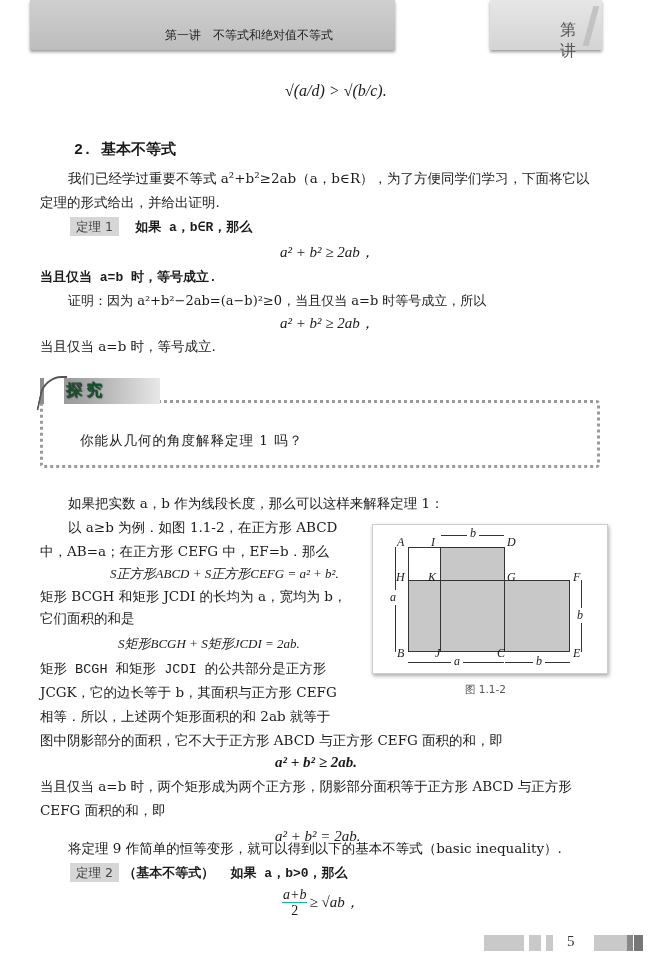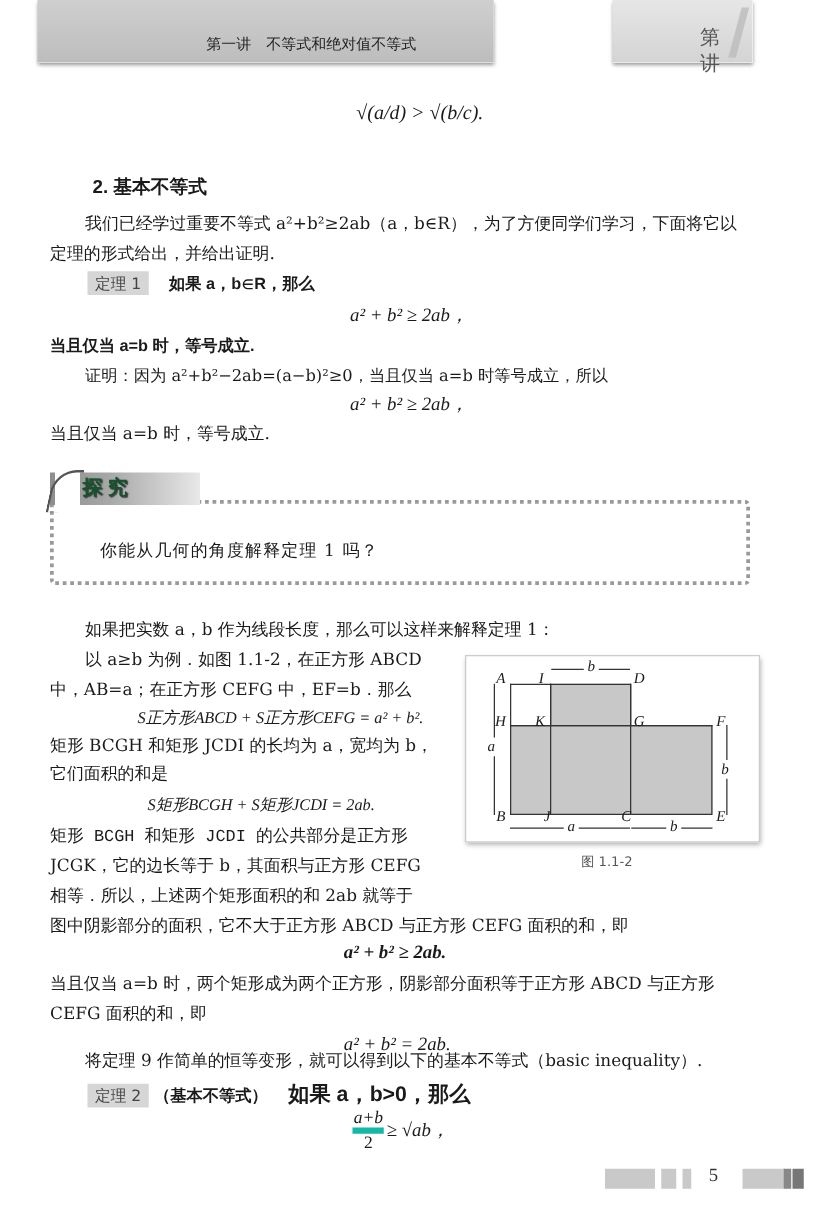--- a/index.html
+++ b/index.html
@@ -1,21 +1,21 @@
 <!DOCTYPE html>
 <html><head>
 <meta charset="utf-8">
 <style>
   * { box-sizing: border-box; margin: 0; padding: 0; }
   html, body { width: 650px; height: 970px; background: #ffffff; overflow: hidden; }
   body { position: relative; font-family: "DejaVu Serif", serif; color: #1a1a1a; font-size: 13.5px; }
   .abs { position: absolute; }
   .ital { font-style: italic; font-family: "Liberation Serif", serif; }
   .bold { font-weight: bold; }
-  .sans { font-family: Liberation Sans, sans-serif; }
+  .sans { font-family: Liberation Mono, monospace; }
   .math { font-family: "Liberation Serif", serif; font-size: 15px; }
 
   
   #header { left: 30px; top: 0; width: 365px; height: 50px;
     background: linear-gradient(180deg, #cfcfcf 0%, #bdbdbd 100%);
     box-shadow: 0 2px 3px #999; }
   #header-title { left: 135px; top: 27px; font-family: "DejaVu Sans", sans-serif; font-size: 12px; color: #222; }
   #header-right { left: 490px; top: 0; width: 112px; height: 50px;
     background: linear-gradient(180deg, #e6e6e6 0%, #d4d4d4 100%);
     box-shadow: 0 2px 3px #999; }
@@ -127,25 +127,25 @@
   <div class="fl" style="left:62px; top:121px;">J</div>
   <div class="fl" style="left:124px; top:121px;">C</div>
   <div class="fl" style="left:200px; top:121px;">E</div>
 </div>
 <div id="fig-caption" class="abs">图 1.1-2</div>
 
 <div class="abs line" style="left:68px; top:838px; top:840px;">将定理 9 作简单的恒等变形，就可以得到以下的基本不等式（basic inequality）.</div>
 <div class="abs line" style="left:70px; top:864px;">
   <span class="tag">定理 2</span>
   <span class="bold sans" style="font-size:13px;">（基本不等式）</span>
-  <span class="bold sans" style="margin-left:12px; font-size:17px;">如果 a，b&gt;0，那么</span>
+  <span class="bold sans" style="margin-left:12px; font-size:13px;">如果 a，b&gt;0，那么</span>
 </div>
 <div class="abs" style="left:282px; top:887px; display:flex; align-items:center;">
   <span style="display:inline-flex; flex-direction:column; align-items:center; font-family:'Liberation Serif',serif; font-size:14px;">
-    <span class="ital" style="border-bottom:5px solid #14b8a6; padding:0 1px; line-height:15px;">a+b</span>
+    <span class="ital" style="border-bottom:1px solid #14b8a6; padding:0 1px; line-height:15px;">a+b</span>
     <span style="line-height:15px;">2</span>
   </span>
   <span class="math ital" style="margin-left:2px;">≥ √ab，</span>
 </div>
 
 <div class="fblock" style="left:484px; width:40px;"></div>
 <div class="fblock" style="left:529px; width:12px;"></div>
 <div class="fblock" style="left:546px; width:7px;"></div>
 <div id="page-number" class="abs">5</div>
 <div class="fblock" style="left:594px; width:34px;"></div>

